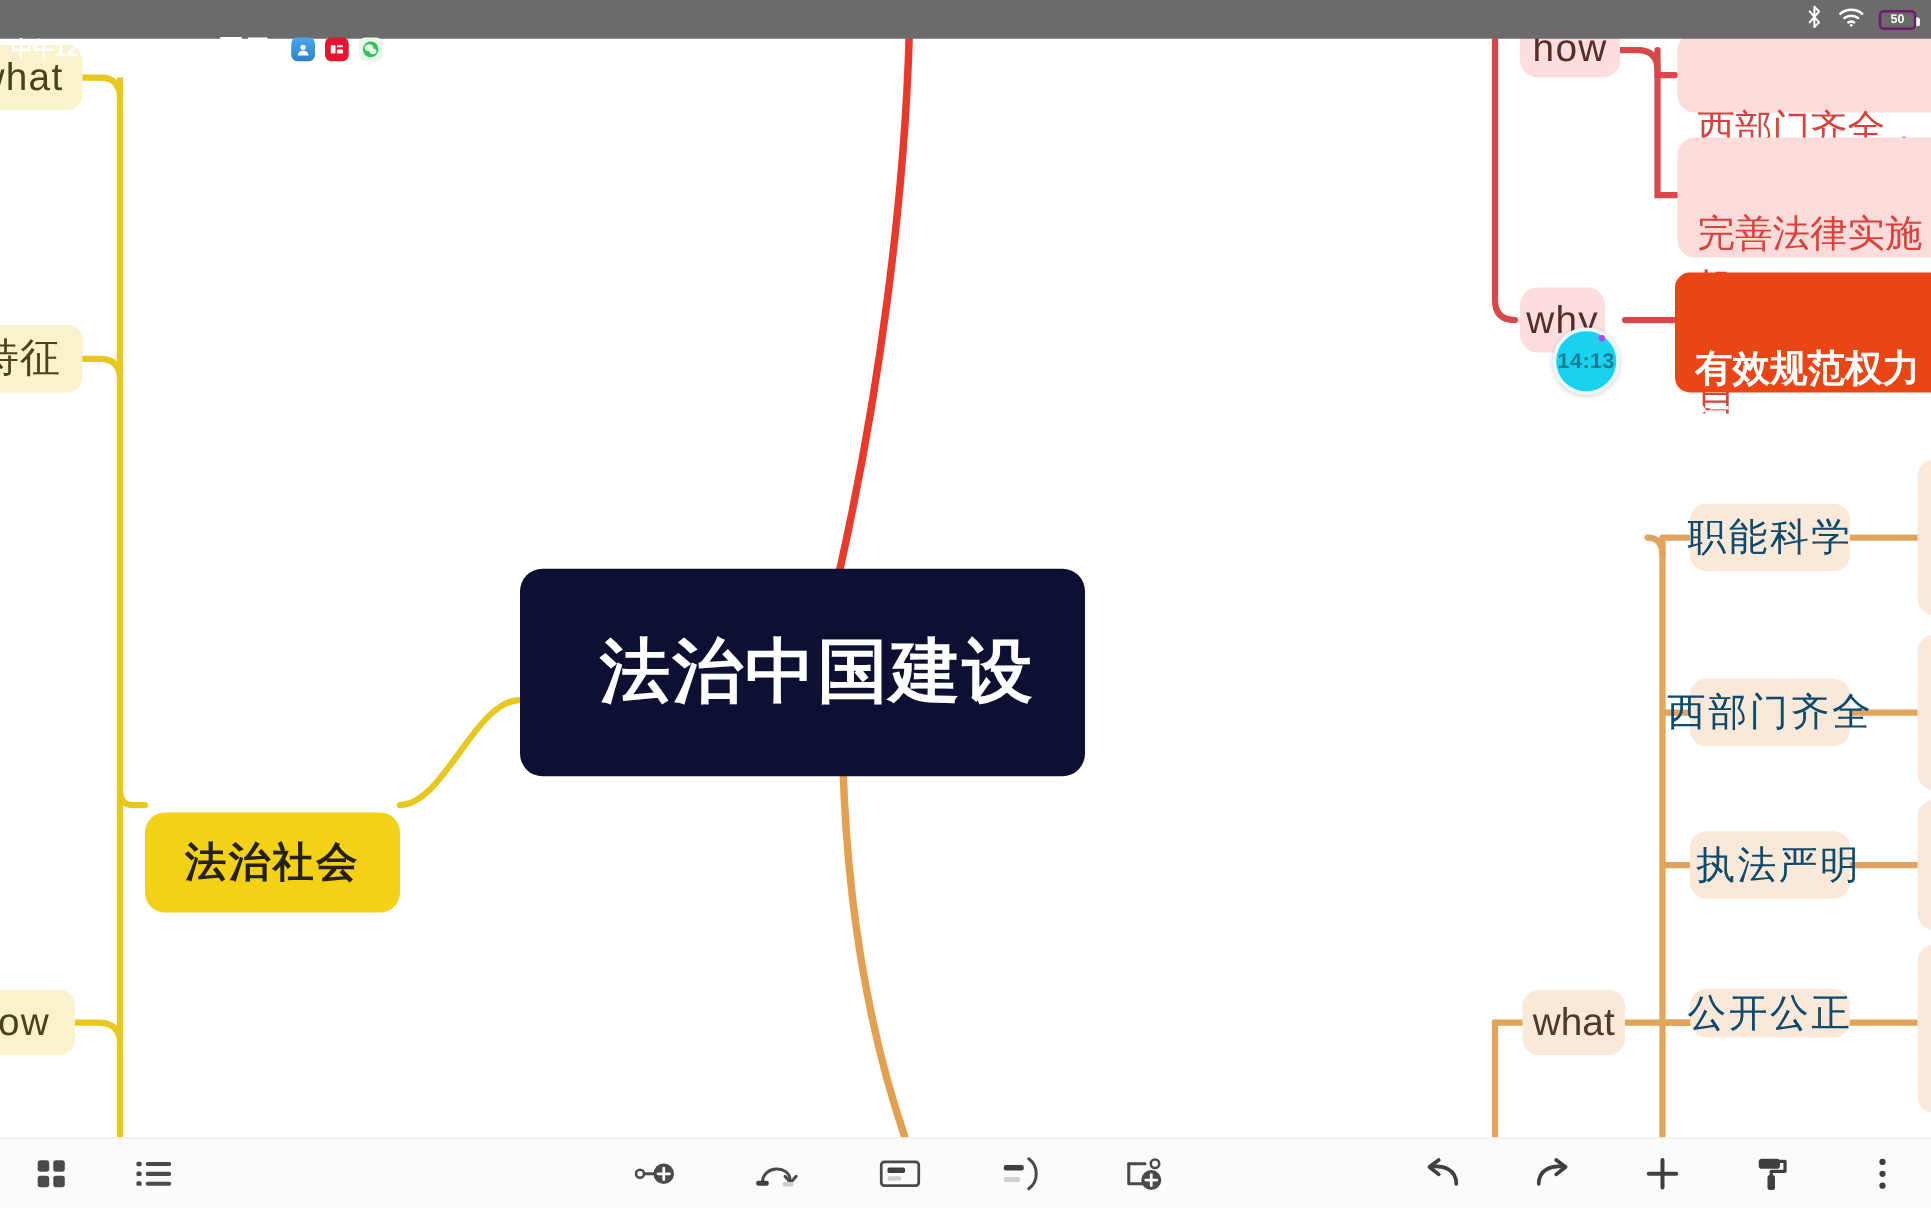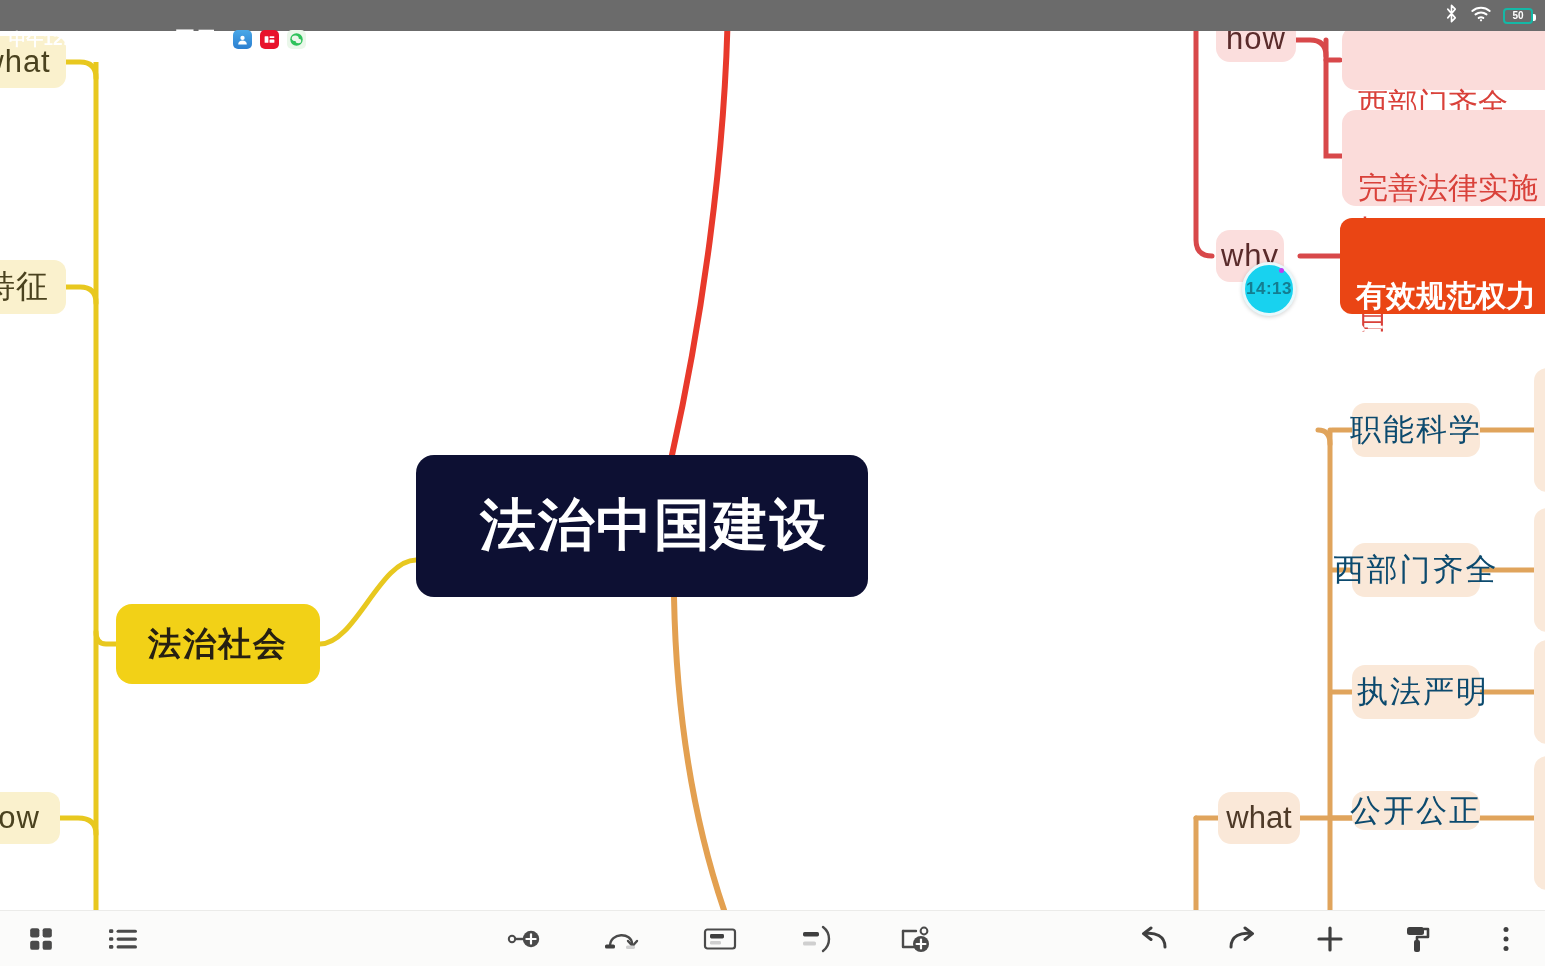--- a/index.html
+++ b/index.html
@@ -21,42 +21,42 @@
   .sb-time { font-size: 17px; font-weight: 700; letter-spacing: .2px; line-height: 1; white-space: nowrap; }
   .sb-date { font-size: 17px; font-weight: 700; letter-spacing: .2px; line-height: 1; white-space: nowrap; }
   .sb-day  { font-size: 22px; font-weight: 700; letter-spacing: .2px; line-height: 1; white-space: nowrap; }
   .sb-apps { display: flex; align-items: center; gap: 8px; margin-left: 4px; }
   .appicon { width: 19px; height: 19px; border-radius: 5px; display:flex; align-items:center; justify-content:center;
              font-size: 9px; font-weight: 700; color:#fff; }
   .appicon.blue  { background: linear-gradient(#4aa8e8,#2b7fd0); }
   .appicon.red   { background: #e8132c; }
   .appicon.green { background: #eaf7ea; }
   .sb-right { margin-left: auto; display: flex; align-items: center; gap: 11px; padding-right: 12px; }
-  .batt { width: 30px; height: 16px; border: 2px solid #14b8a6; border-radius: 4px; position: relative;
+  .batt { width: 30px; height: 16px; border: 2px solid #701a75; border-radius: 4px; position: relative;
           display:flex; align-items:center; justify-content:center; }
   .batt:after { content:""; position:absolute; right:-5px; top:4px; width:3px; height:7px;
                 background:#fff; border-radius: 0 2px 2px 0; }
   .batt span { font-size: 10px; font-weight: 700; line-height:1; color:#fff; }
 
   
   .canvas { position: absolute; top: 0; left: 0; width: 1545px; height: 910px; overflow: hidden; }
   svg.lines { position:absolute; top:0; left:0; width:1545px; height:910px; }
 
   
   .node {
     position: absolute; display: flex; align-items: center; justify-content: center;
     border-radius: 14px; white-space: nowrap; z-index: 5;
   }
   .node.root {
     background: #0d1033; color: #ffffff; border-radius: 18px;
     font-size: 56px; font-weight: 700; letter-spacing: 2px;
   }
   .node.yellow-main {
     background: #f2d117; color: #262012; border-radius: 16px;
-    font-size: 33px; font-weight: 700; letter-spacing: 2px;
+    font-size: 33px; font-weight: 700; letter-spacing: 2px; margin-top: 46px;
   }
   .node.yellow-soft {
     background: #faf1cd; color: #4a421f; border-radius: 12px;
     font-size: 31px; font-weight: 400; letter-spacing: 1px;
   }
   .node.yellow-soft.cn { font-size: 32px; font-weight: 500; }
   .node.pink-soft {
     background: #fbdedd; color: #5a2b2b; border-radius: 14px;
     font-size: 31px; font-weight: 400; letter-spacing: 1px;
   }
@@ -149,21 +149,21 @@
       <path d="M1332 570 L 1352 570" stroke="#e0a45c" stroke-width="5" fill="none" stroke-linecap="round"></path>
       <path d="M1332 692 L 1352 692" stroke="#e0a45c" stroke-width="5" fill="none" stroke-linecap="round"></path>
       <path d="M1332 818 L 1352 818" stroke="#e0a45c" stroke-width="5" fill="none" stroke-linecap="round"></path>
 
       <path d="M1480 430 L 1534 430" stroke="#e0a45c" stroke-width="5" fill="none" stroke-linecap="round"></path>
       <path d="M1480 570 L 1534 570" stroke="#e0a45c" stroke-width="5" fill="none" stroke-linecap="round"></path>
       <path d="M1480 692 L 1534 692" stroke="#e0a45c" stroke-width="5" fill="none" stroke-linecap="round"></path>
       <path d="M1480 818 L 1534 818" stroke="#e0a45c" stroke-width="5" fill="none" stroke-linecap="round"></path>
     </svg>
 
-    <div class="node root" style="left:416px; top:455px; width:452px; height:142px;padding-left:24px;">
+    <div class="node root" style="left:416px; top:455px; width:452px; height:166px;padding-left:24px;">
       <span>法治中国建设</span>
     </div>
 
     <div class="node yellow-soft" style="left:-34px; top:36px; width:100px; height:52px;">
       <span>what</span>
     </div>
 
     <div class="node yellow-soft cn" style="left:-34px; top:260px; width:100px; height:54px;">
       <span>特征</span>
     </div>

